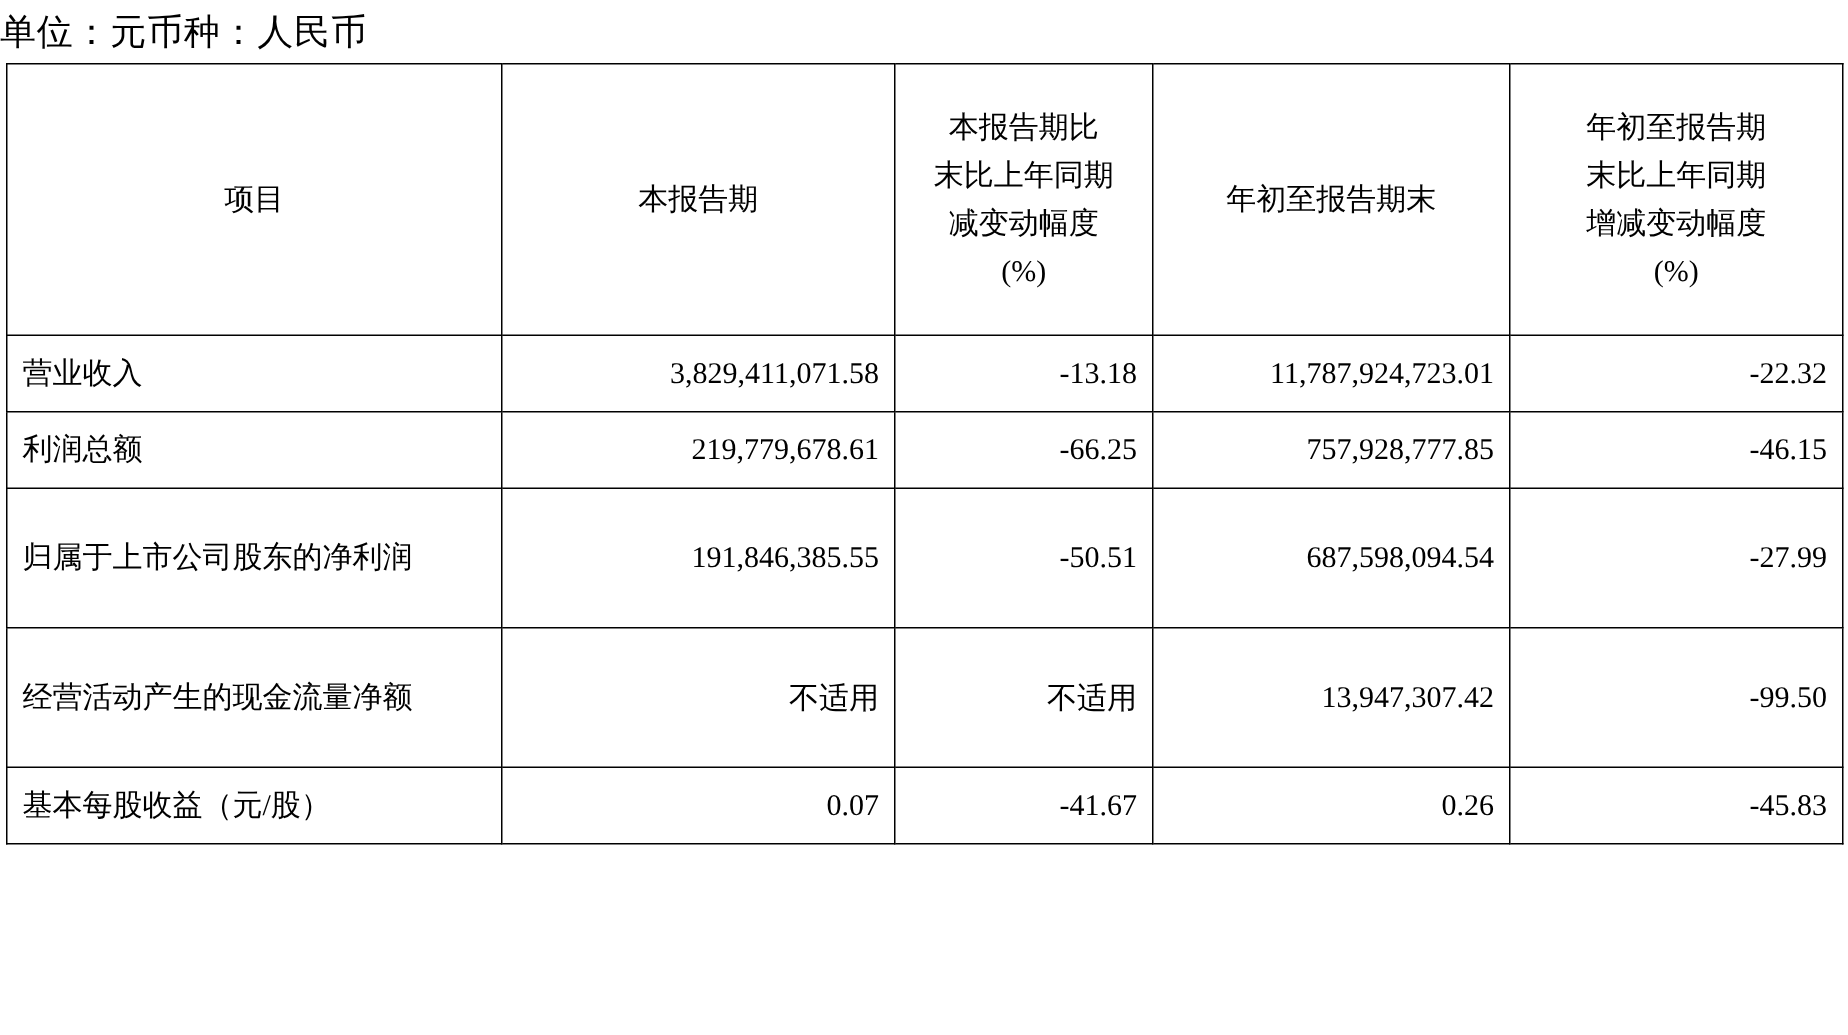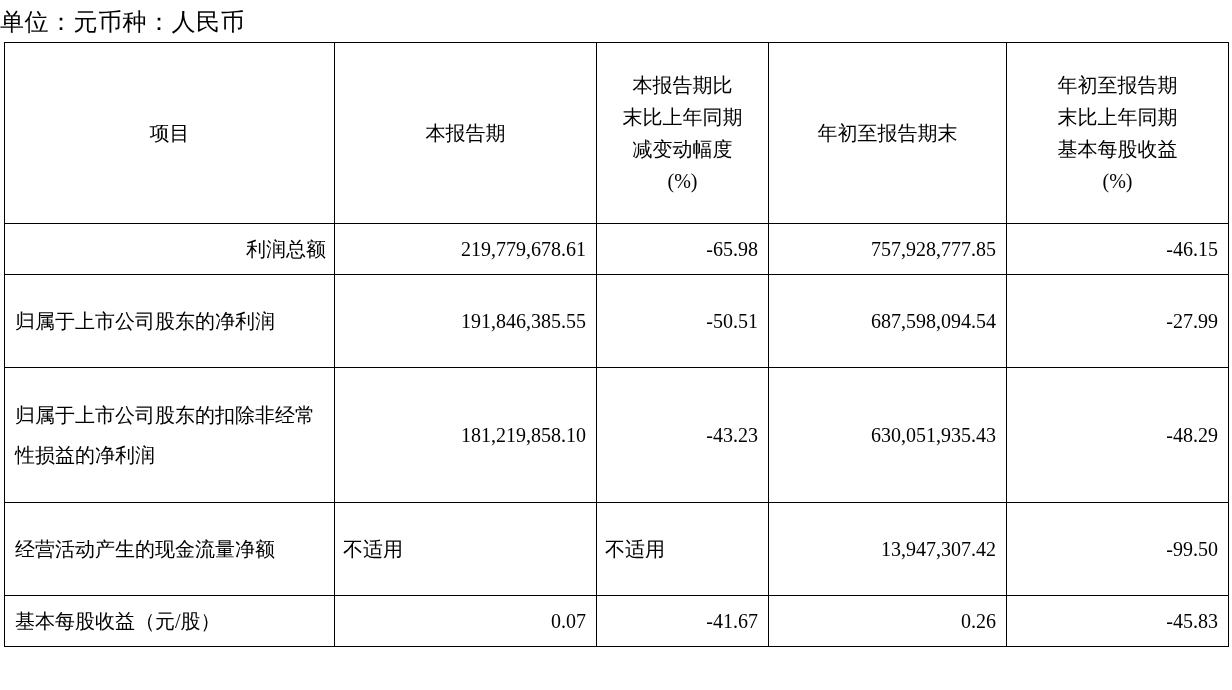--- a/index.html
+++ b/index.html
@@ -64,25 +64,25 @@
   tbody td.lbl {
     text-align: left;
     line-height: 40px;
     padding-left: 10px;
   }
   tbody td.num {
     text-align: right;
     padding-right: 10px;
   }
   tbody td.na {
-    text-align: left;
+    text-align: right;
     padding-right: 10px;
   }
   tbody tr.r1 td { height: 42px; }
-  tbody tr.r2 td { height: 42px; text-align: right; }
+  tbody tr.r2 td { height: 42px; }
   tbody tr.r3 td { height: 84px; font-family: Liberation Serif, serif; }
   tbody tr.r4 td { height: 126px; }
   tbody tr.r5 td { height: 84px; }
   tbody tr.r6 td { height: 42px; }
 </style>
 </head>
 <body>
 
 <div class="page">
 
@@ -103,46 +103,46 @@
         <td class="hdr-wrap">
           <div>本报告期比</div>
           <div>末比上年同期</div>
           <div>减变动幅度</div>
           <div>(%)</div>
         </td>
         <td class="hdr-ytd">年初至报告期末</td>
         <td class="hdr-wrap">
           <div>年初至报告期</div>
           <div>末比上年同期</div>
-          <div>基本每股收益</div>
+          <div>增减变动幅度</div>
           <div>(%)</div>
         </td>
       </tr>
     </thead>
     <tbody>
+      <tr class="r1">
+        <td class="lbl">营业收入</td>
+        <td class="num">3,829,411,071.58</td>
+        <td class="num">-13.18</td>
+        <td class="num">11,787,924,723.01</td>
+        <td class="num">-22.32</td>
+      </tr>
       <tr class="r2">
         <td class="lbl">利润总额</td>
         <td class="num">219,779,678.61</td>
-        <td class="num">-65.98</td>
+        <td class="num">-66.25</td>
         <td class="num">757,928,777.85</td>
         <td class="num">-46.15</td>
       </tr>
       <tr class="r3">
         <td class="lbl">归属于上市公司股东的净利润</td>
         <td class="num">191,846,385.55</td>
         <td class="num">-50.51</td>
         <td class="num">687,598,094.54</td>
         <td class="num">-27.99</td>
-      </tr>
-      <tr class="r4">
-        <td class="lbl">归属于上市公司股东的扣除非经常性损益的净利润</td>
-        <td class="num">181,219,858.10</td>
-        <td class="num">-43.23</td>
-        <td class="num">630,051,935.43</td>
-        <td class="num">-48.29</td>
       </tr>
       <tr class="r5">
         <td class="lbl">经营活动产生的现金流量净额</td>
         <td class="na">不适用</td>
         <td class="na">不适用</td>
         <td class="num">13,947,307.42</td>
         <td class="num">-99.50</td>
       </tr>
       <tr class="r6">
         <td class="lbl">基本每股收益（元/股）</td>

